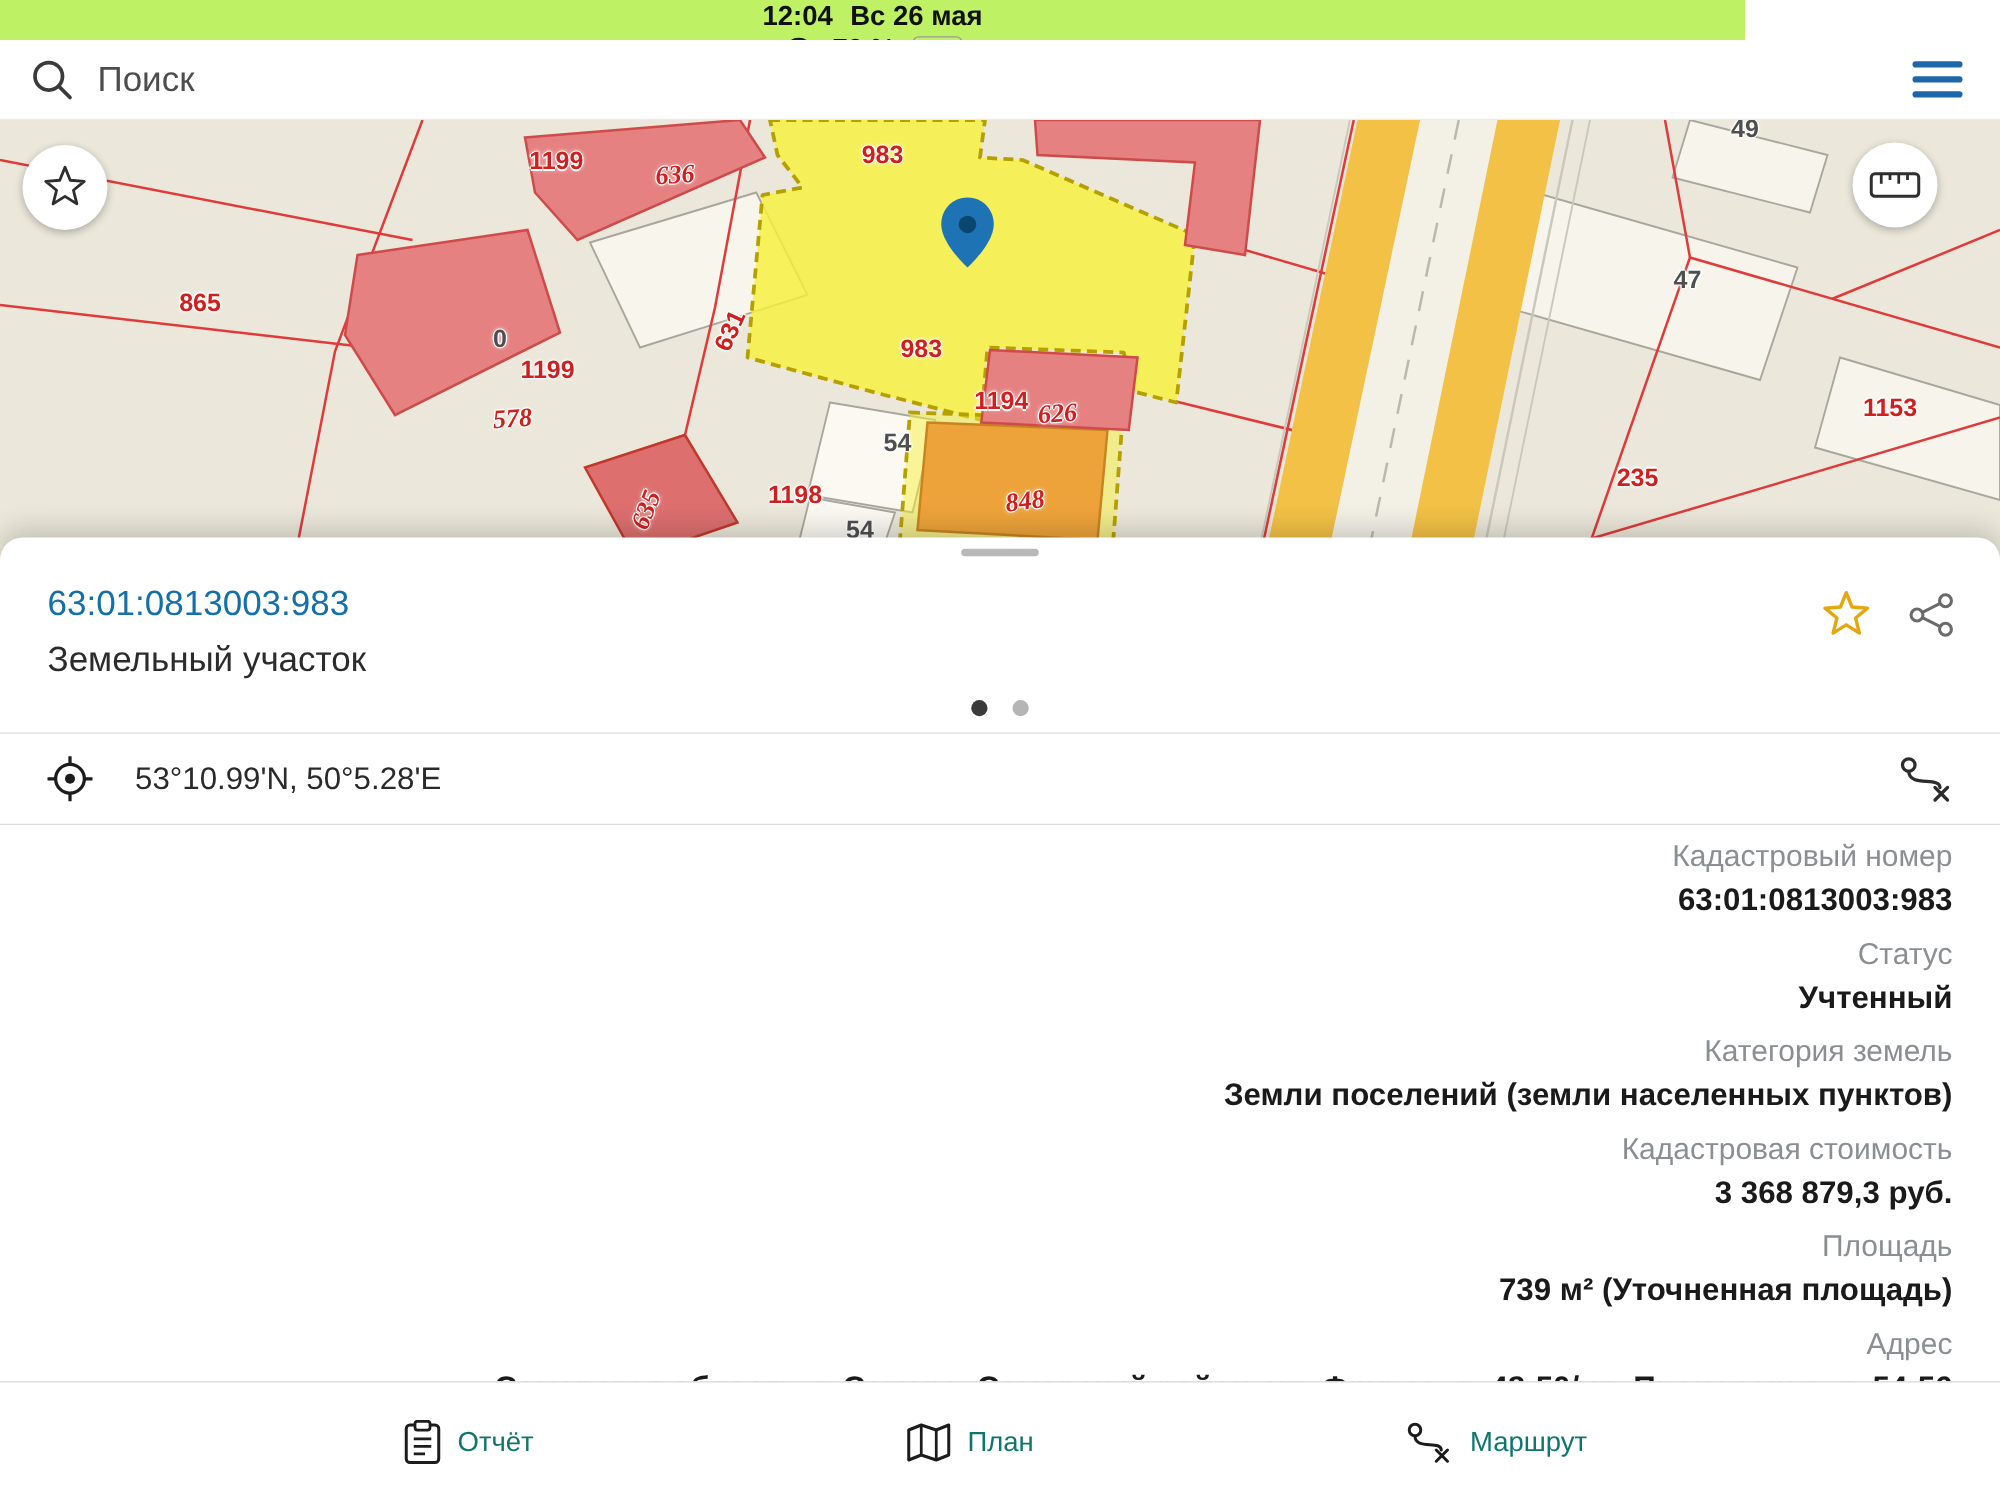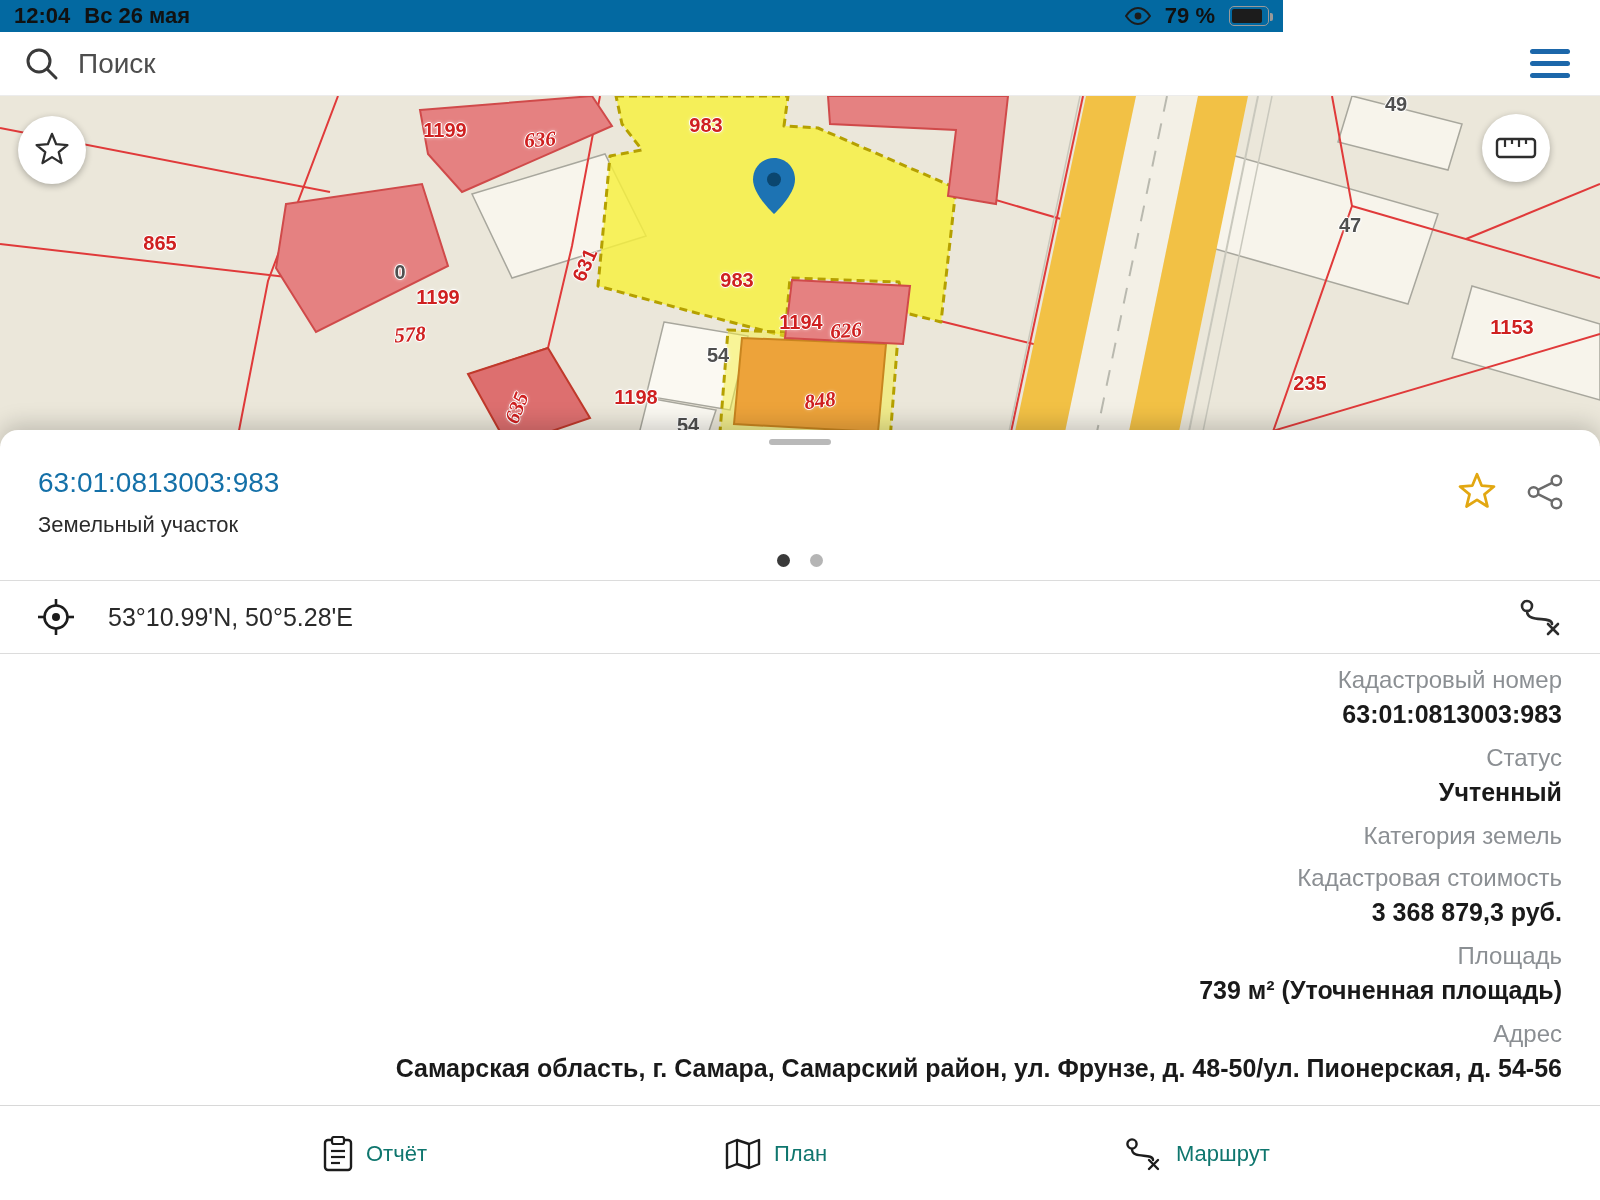--- a/index.html
+++ b/index.html
@@ -1,22 +1,22 @@
 <!DOCTYPE html>
 <html><head>
 <meta charset="utf-8">
 <style>
   * { margin:0; padding:0; box-sizing:border-box; }
   html,body { width:1600px; height:1200px; }
   body { font-family:"Liberation Sans", sans-serif; background:#fff; }
   .app { position:relative; width:1600px; height:1200px; overflow:hidden; background:#fff; }
 
   
-  .statusbar { position:absolute; top:0; left:0; width:1283px; height:32px; background:#0369a1;
-    display:flex; align-items:center; justify-content:space-between; padding:0 14px; }
+  .statusbar { position:absolute; top:0; left:0; width:1396px; height:32px; background:#bef264;
+    display:flex; align-items:center; justify-content:space-between; padding:0 14px;flex-direction:column; }
   .sb-left, .sb-right { display:flex; align-items:center; gap:14px; }
   .sb-text { font-size:22px; font-weight:700; color:#111; }
   .sb-date { font-weight:600; }
   .battery { position:relative; width:40px; height:20px; border:1.5px solid #9a9a9a; border-radius:5px; }
   .battery-fill { position:absolute; left:2px; top:2px; bottom:2px; background:#1c1c1c; border-radius:2px; }
   .battery-nub { position:absolute; right:-5px; top:6px; width:3px; height:8px; background:#9a9a9a; border-radius:0 2px 2px 0; }
 
   
   .searchbar { position:absolute; top:32px; left:0; width:1600px; height:64px; background:#fff;
     display:flex; align-items:center; padding:0 24px; border-bottom:1px solid #ececec; }
@@ -35,21 +35,21 @@
   .ml-it { font-family:"Liberation Serif", serif; font-style:italic; font-size:21px; }
   .map-btn { position:absolute; width:68px; height:68px; border-radius:50%; background:#fff;
     box-shadow:0 2px 7px rgba(0,0,0,.28); display:flex; align-items:center; justify-content:center; cursor:pointer; }
 
   
   .sheet { position:absolute; top:430px; left:0; width:1600px; height:898px; background:#fff;
     border-radius:18px 18px 0 0; box-shadow:0 -6px 22px rgba(0,0,0,.18); overflow:hidden; }
   .handle { width:62px; height:6px; background:#b9b9b9; border-radius:3px; margin:9px auto 0; }
   .sheet-head { display:flex; align-items:flex-start; justify-content:space-between; padding:22px 36px 0 38px; }
   .sheet-title { font-size:28px; color:#1470a8; cursor:pointer; }
-  .sheet-sub { font-size:22px; color:#2b2b2b; margin-top:13px; }
+  .sheet-sub { font-size:28px; color:#2b2b2b; margin-top:13px; }
   .head-icons { display:flex; align-items:center; gap:28px; margin-top:4px; }
   .dots { display:flex; justify-content:center; gap:20px; margin-top:16px; }
   .dot { width:13px; height:13px; border-radius:50%; background:#b5b5b5; }
   .dot.active { background:#3a3a3a; }
   .divider { height:1px; background:#dcdcdc; margin-top:13px; }
   .coord-row { display:flex; align-items:center; padding:0 36px 0 36px; height:73px; border-bottom:1px solid #dcdcdc; }
   .coord-text { font-size:25px; color:#2a2a2a; margin-left:32px; flex:1; }
   .fields { padding:12px 38px 0 38px;text-align:right; }
   .field { margin-bottom:14px; }
   .f-label { font-size:24px; color:#8b8f93; line-height:28px; }
@@ -256,20 +256,21 @@
       <div class="field">
         <div class="f-label">Кадастровый номер</div>
         <div class="f-value">63:01:0813003:983</div>
       </div>
       <div class="field">
         <div class="f-label">Статус</div>
         <div class="f-value">Учтенный</div>
       </div>
       <div class="field">
         <div class="f-label">Категория земель</div>
+        <div class="f-value">Земли поселений (земли населенных пунктов)</div>
       </div>
       <div class="field">
         <div class="f-label">Кадастровая стоимость</div>
         <div class="f-value">3 368 879,3 руб.</div>
       </div>
       <div class="field">
         <div class="f-label">Площадь</div>
         <div class="f-value">739 м² (Уточненная площадь)</div>
       </div>
       <div class="field">

